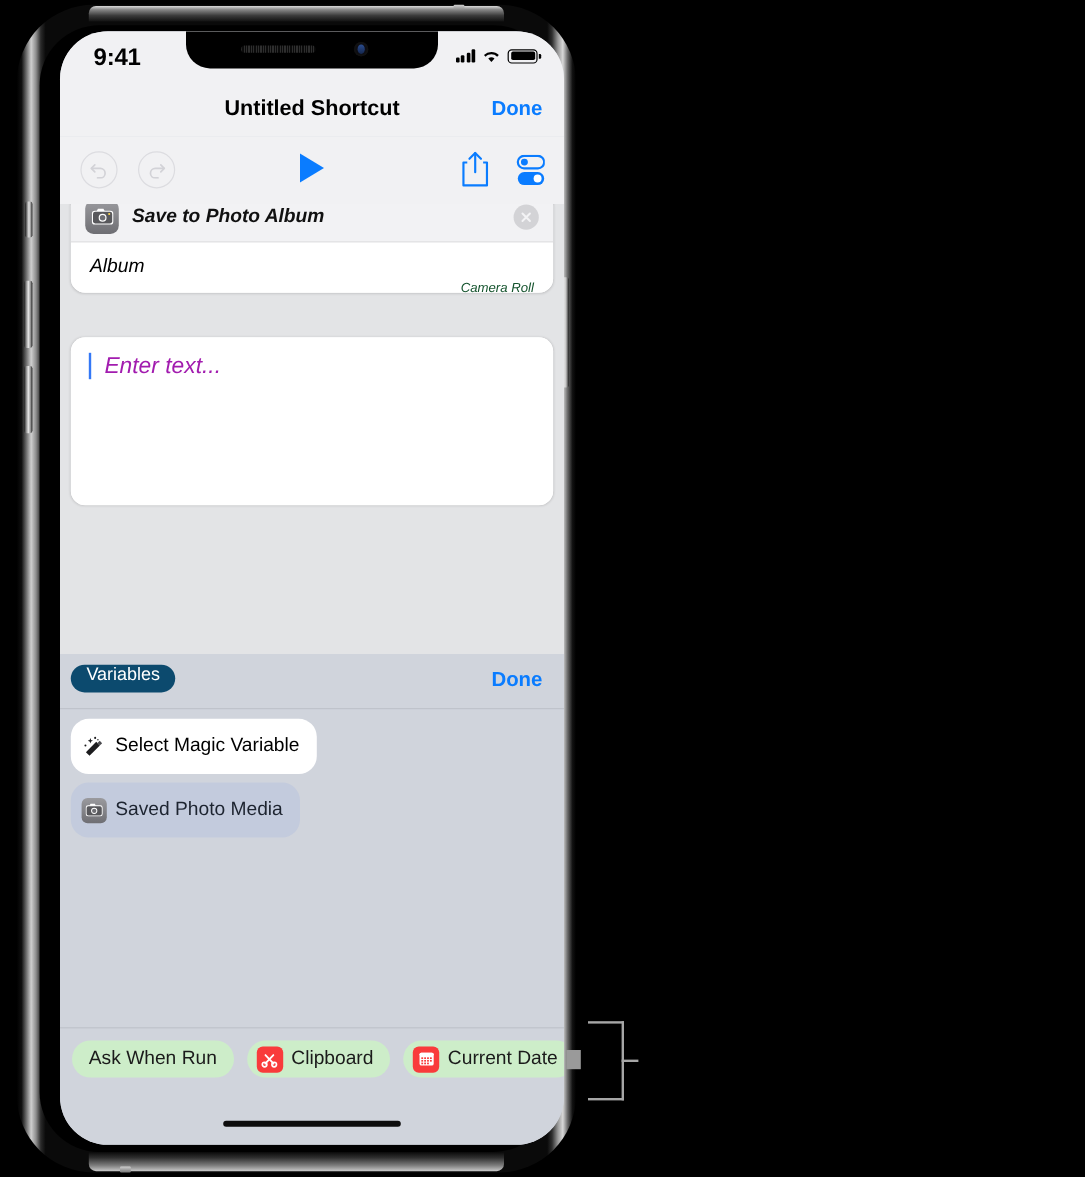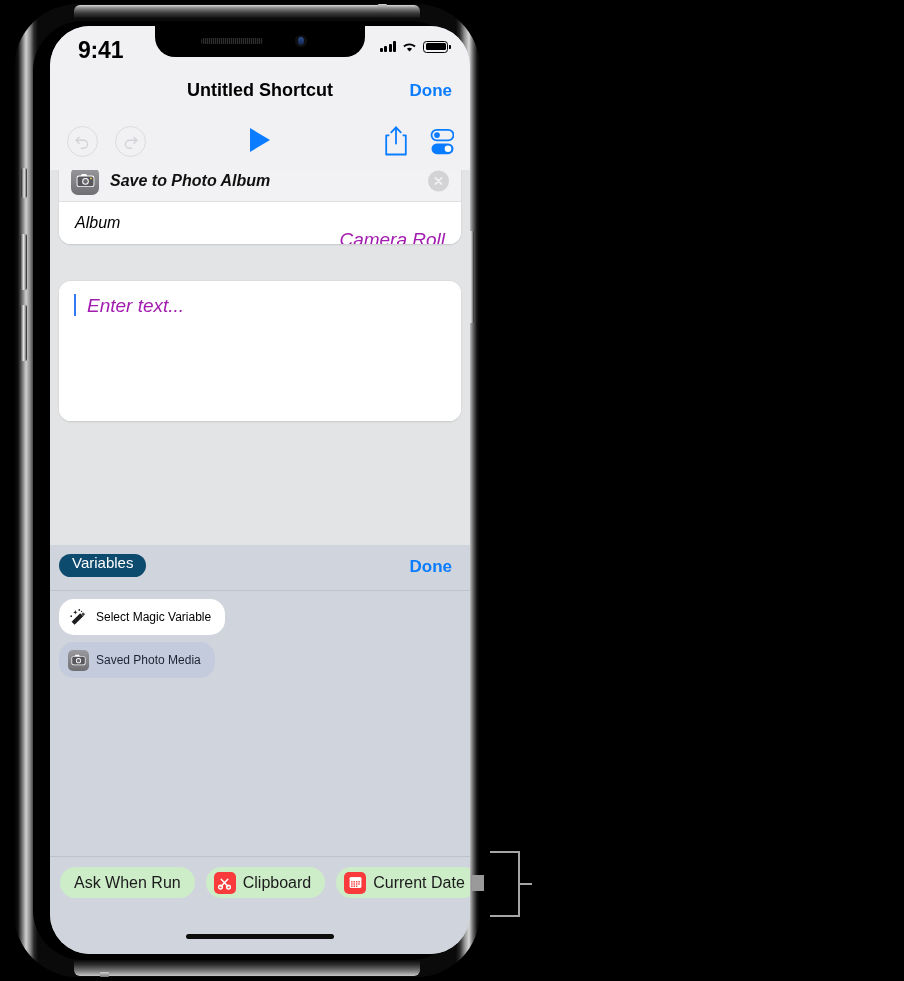--- a/index.html
+++ b/index.html
@@ -98,21 +98,21 @@
   }
 
   
   #status-bar {
     position: absolute; left: 0; top: 0; right: 0; height: 44px;
     background: #f1f1f3;
     z-index: 30;
   }
   #status-time {
     position: absolute; left: 28px; top: 11px;
-    font-size: 23px; font-weight: bold; color: #000;
+    font-size: 20px; font-weight: bold; color: #000;
     letter-spacing: -0.2px;
   }
   #status-right {
     position: absolute; right: 22px; top: 14px;
     display: flex; align-items: center; gap: 5px;
   }
   .sig-bars { display: flex; align-items: flex-end; gap: 1.5px; height: 11px; }
   .sig-bars i { display: block; width: 3px; background: #000; border-radius: 1px; }
   .sig-bars i:nth-child(1){ height: 4px; }
   .sig-bars i:nth-child(2){ height: 6px; }
@@ -212,21 +212,21 @@
     display: flex; align-items: center; justify-content: center;
     cursor: pointer;
   }
   .card-close svg { width: 11px; height: 11px; }
   .card-row {
     height: 42px; display: flex; align-items: center;
     justify-content: space-between; padding: 0 16px;
     background: #fff;
   }
   .row-label { font-size: 16px; color: #000; }
-  .row-value { font-size: 19px; color: #a21caf; cursor: pointer; margin-top: 33px; }
+  .row-value { font-size: 11px; color: #14532d; cursor: pointer; margin-top: 33px; }
   .card-textbody {
     height: 140px; background: #fff; padding: 14px 16px 0 15px;
     position: relative;
   }
   #text-caret {
     position: absolute; left: 15px; top: 13px;
     width: 2px; height: 22px; background: #3478f6;
   }
   #text-placeholder {
     font-size: 19px; color: #a21caf; margin-left: 13px;
@@ -247,23 +247,23 @@
     background: #0c4a6e; color: #fff; font-size: 15px;
     cursor: pointer;
   }
   #variables-done {
     position: absolute; right: 18px; top: 12px;
     font-size: 17px; font-weight: bold; color: #0a7cff; cursor: pointer;
   }
   #variables-list { padding: 8px 0 0 9px; }
   .var-item {
     display: inline-flex; align-items: center;
-    height: 36px; padding: 0 14px 0 9px;
+    height: 46px; padding: 0 14px 0 9px;
     border-radius: 15px; margin-bottom: 7px;
-    font-size: 12px; cursor: pointer;
+    font-size: 16px; cursor: pointer;
   }
   .var-magic { background: #fff; color: #000; }
   .var-saved { background: #c3cbdd; color: #1d2430; }
   .var-item .vi { width: 21px; height: 21px; margin-right: 7px; flex: 0 0 auto;
                   display:flex; align-items:center; justify-content:center; }
   .vi-cam { border-radius: 5px; background: linear-gradient(180deg,#9a9a9e,#6e6e73); }
 
   
   #suggestion-bar {
     position: absolute; left: 0; right: 0; bottom: 46px; height: 52px;

